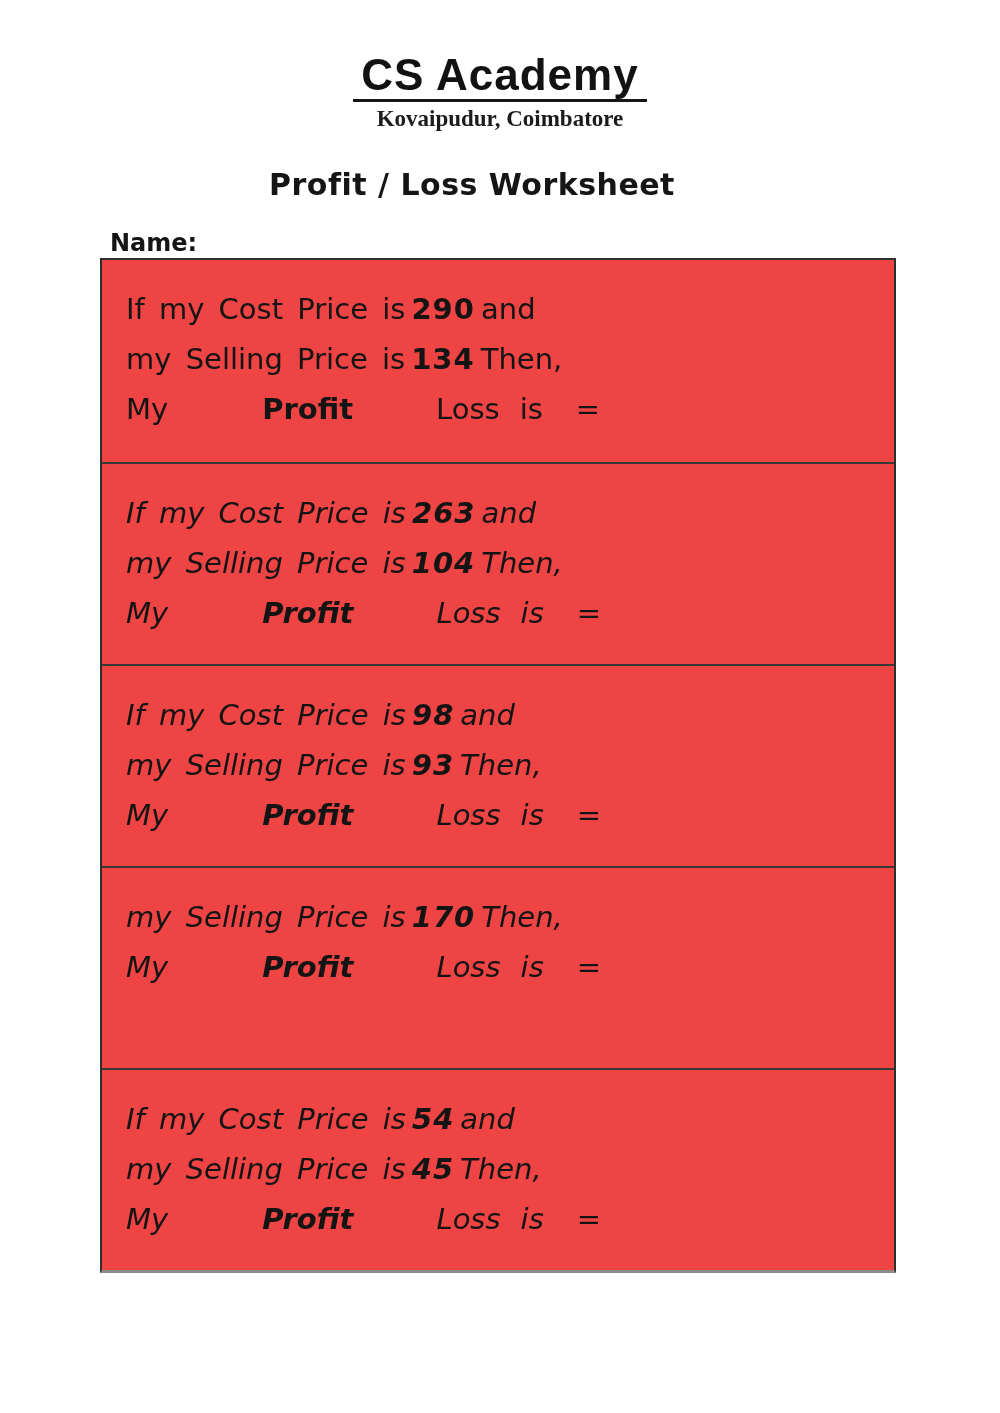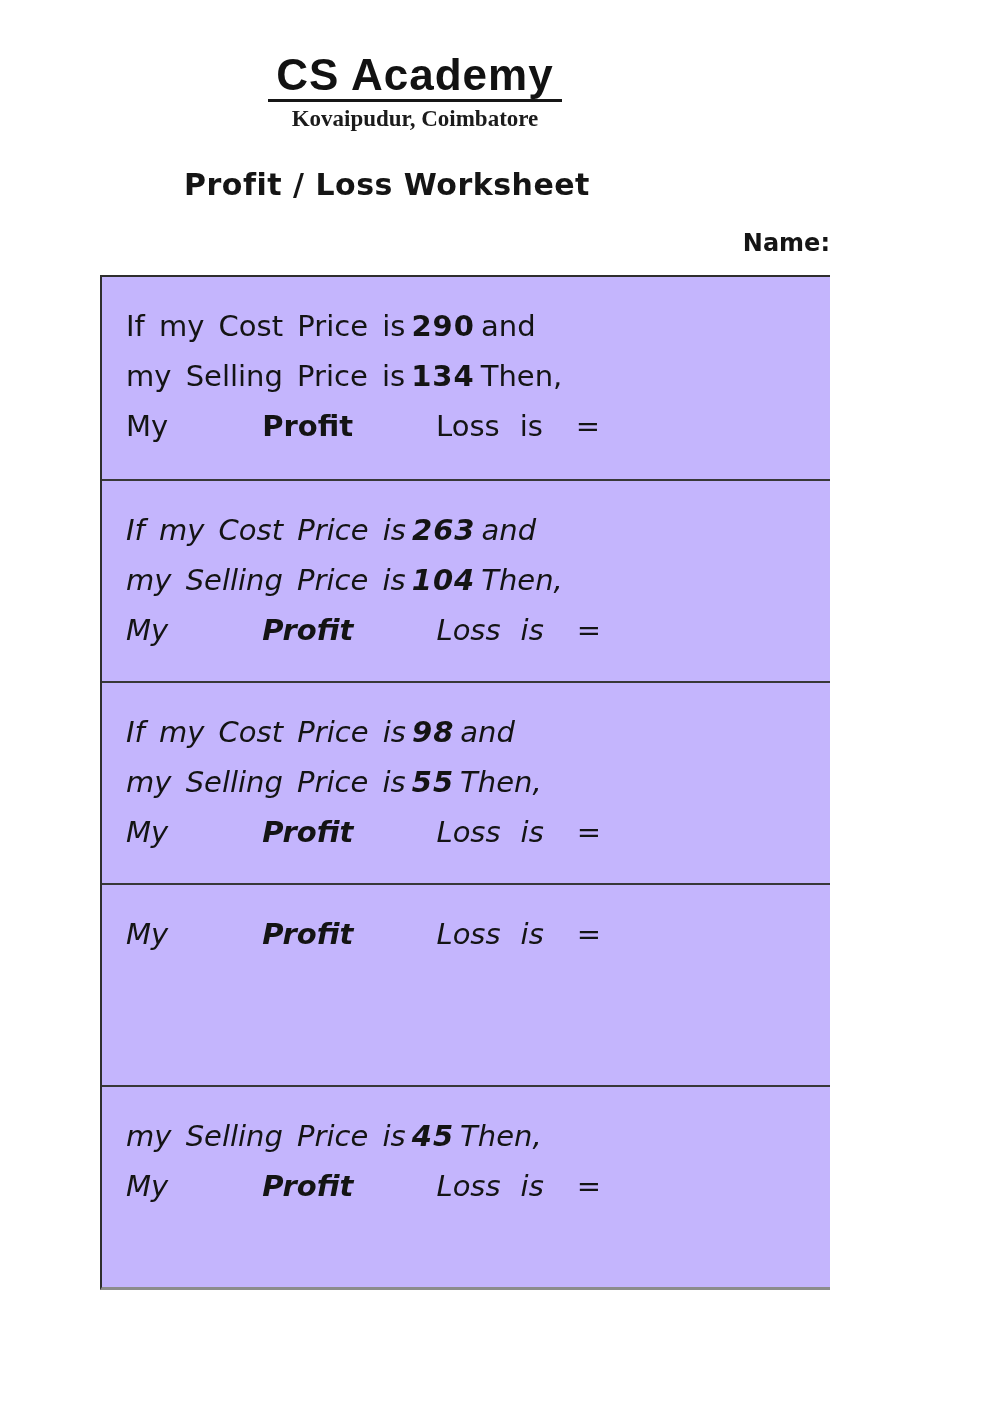--- a/index.html
+++ b/index.html
@@ -2,21 +2,21 @@
 <html><head>
 <meta charset="utf-8">
 <style>
   html, body {
     margin: 0;
     padding: 0;
     background: #ffffff;
   }
   .page {
     position: relative;
-    width: 830px;
+    width: 1000px;
     height: 1413px;
     background: #ffffff;
     color: #161616;
     overflow: hidden;
   }
 
   
   .header {
     text-align: center;
     padding-top: 53px;
@@ -54,33 +54,32 @@
     color: #151515;
   }
 
   
   .name-row {
     margin: 27px 0 0 110px;
     font-family: "DejaVu Sans", sans-serif;
     font-weight: bold;
     font-size: 24px;
     color: #151515;
-    text-align: right;
   }
 
   
   .problems-table {
     position: absolute;
     left: 100px;
-    top: 275px;
+    top: 258px;
     width: 792px;
     border: 2px solid #2e2e2e;
     border-bottom-width: 3px;
     border-bottom-color: #8c8c8c;
-    background: #c4b5fd;
+    background: #ef4444;
   }
   .problem-row {
     box-sizing: border-box;
     height: 202px;
     padding: 24px 10px 0 24px;
     font-family: "DejaVu Sans", sans-serif;
     font-size: 29px;
     color: #141414;
   }
   .problem-row + .problem-row {
@@ -127,28 +126,30 @@
     </div>
 
     <div class="problem-row">
       <div class="p-line"><span>If my Cost Price is</span><span class="num">263</span><span>and</span></div>
       <div class="p-line"><span>my Selling Price is</span><span class="num">104</span><span>Then,</span></div>
       <div class="p-line line3"><span class="w-my">My</span><span class="w-profit">Profit</span><span class="w-loss">Loss</span><span class="w-is">is</span><span class="w-eq">=</span></div>
     </div>
 
     <div class="problem-row">
       <div class="p-line"><span>If my Cost Price is</span><span class="num">98</span><span>and</span></div>
-      <div class="p-line"><span>my Selling Price is</span><span class="num">55</span><span>Then,</span></div>
+      <div class="p-line"><span>my Selling Price is</span><span class="num">93</span><span>Then,</span></div>
       <div class="p-line line3"><span class="w-my">My</span><span class="w-profit">Profit</span><span class="w-loss">Loss</span><span class="w-is">is</span><span class="w-eq">=</span></div>
     </div>
 
     <div class="problem-row">
+      <div class="p-line"><span>my Selling Price is</span><span class="num">170</span><span>Then,</span></div>
       <div class="p-line line3"><span class="w-my">My</span><span class="w-profit">Profit</span><span class="w-loss">Loss</span><span class="w-is">is</span><span class="w-eq">=</span></div>
     </div>
 
     <div class="problem-row">
+      <div class="p-line"><span>If my Cost Price is</span><span class="num">54</span><span>and</span></div>
       <div class="p-line"><span>my Selling Price is</span><span class="num">45</span><span>Then,</span></div>
       <div class="p-line line3"><span class="w-my">My</span><span class="w-profit">Profit</span><span class="w-loss">Loss</span><span class="w-is">is</span><span class="w-eq">=</span></div>
     </div>
 
   </div>
 
 </div>
 
 </body></html>

